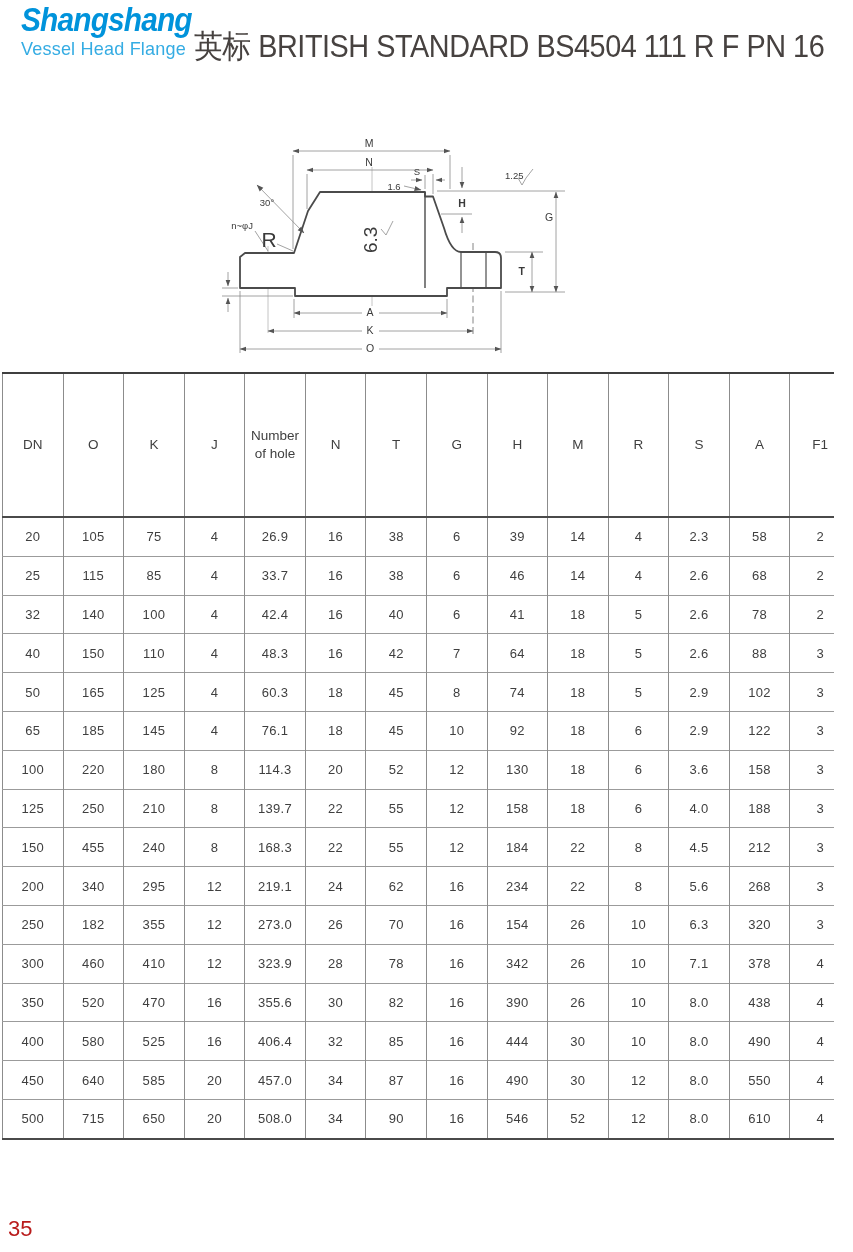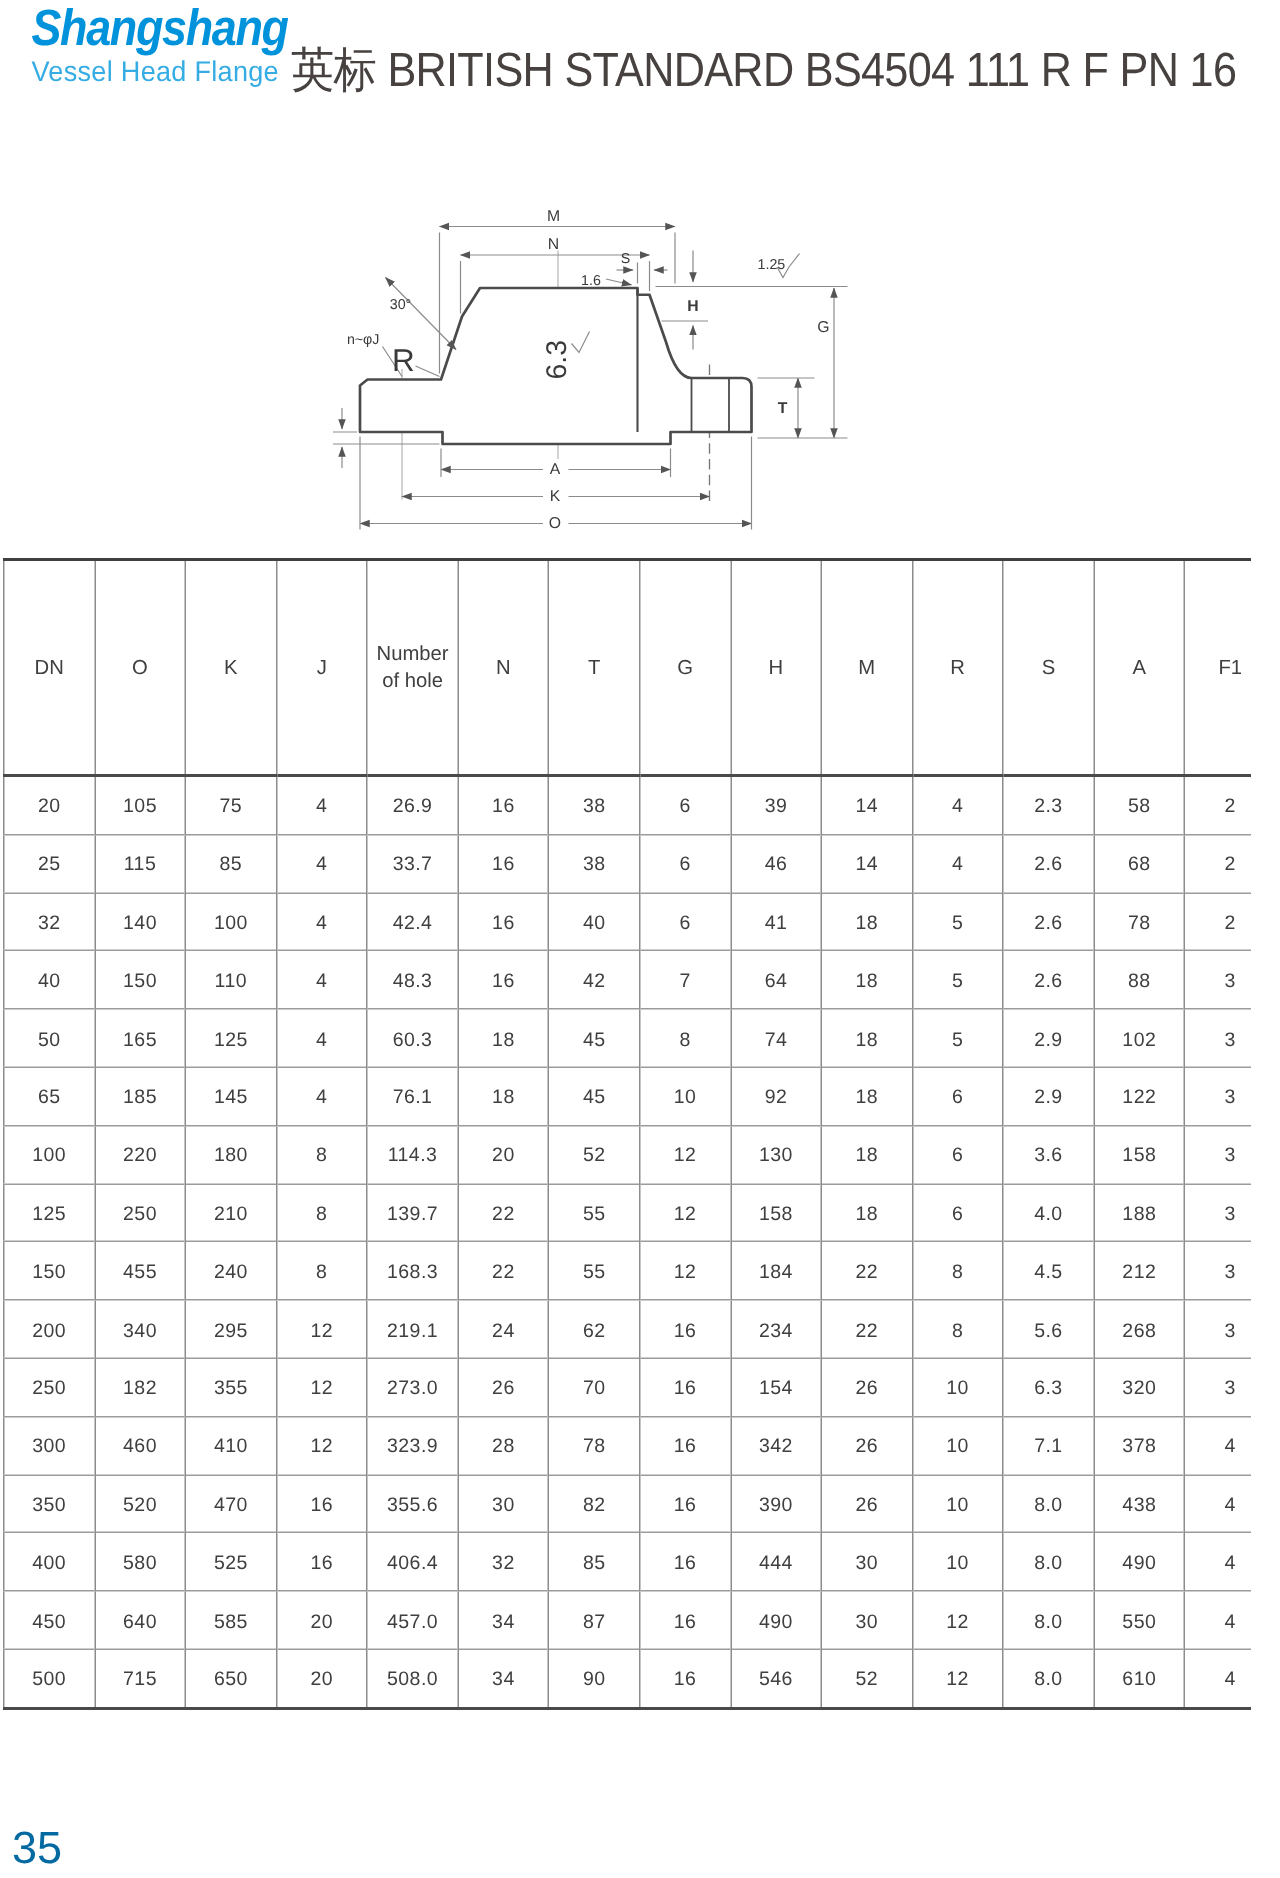--- a/index.html
+++ b/index.html
@@ -26,21 +26,21 @@
   table.spec{border-top:2.5px solid #3f3f3f;border-bottom:2px solid #4a4a4a;
              border-left:1px solid #8c8c8c;border-right:1px solid #8c8c8c;}
   table.spec th{height:142px;font-weight:400;font-size:13.5px;vertical-align:middle;
                 border-bottom:2.5px solid #4a4a4a;border-left:1px solid #8c8c8c;
                 line-height:1.3;padding:0 2px;}
   table.spec td{height:37.8px;text-align:center;vertical-align:middle;padding:0;
                 border-top:1px solid #9b9b9b;border-left:1px solid #8c8c8c;
                 letter-spacing:0.3px;}
   table.spec th:first-child, table.spec td:first-child{border-left:none;}
 
-  .page-number{position:absolute;left:8px;top:1216px;font-size:30px;color:#0369a1;}
+  .page-number{position:absolute;left:8px;top:1216px;font-size:22px;color:#b91c1c;}
 </style>
 </head>
 <body>
 
 <div class="page">
 
   <div class="logo">
     <div class="logo-line1" style="color:#0093db">Shangshang</div>
     <div class="logo-line2" style="color:#35ace3">Vessel Head Flange</div>
   </div>

